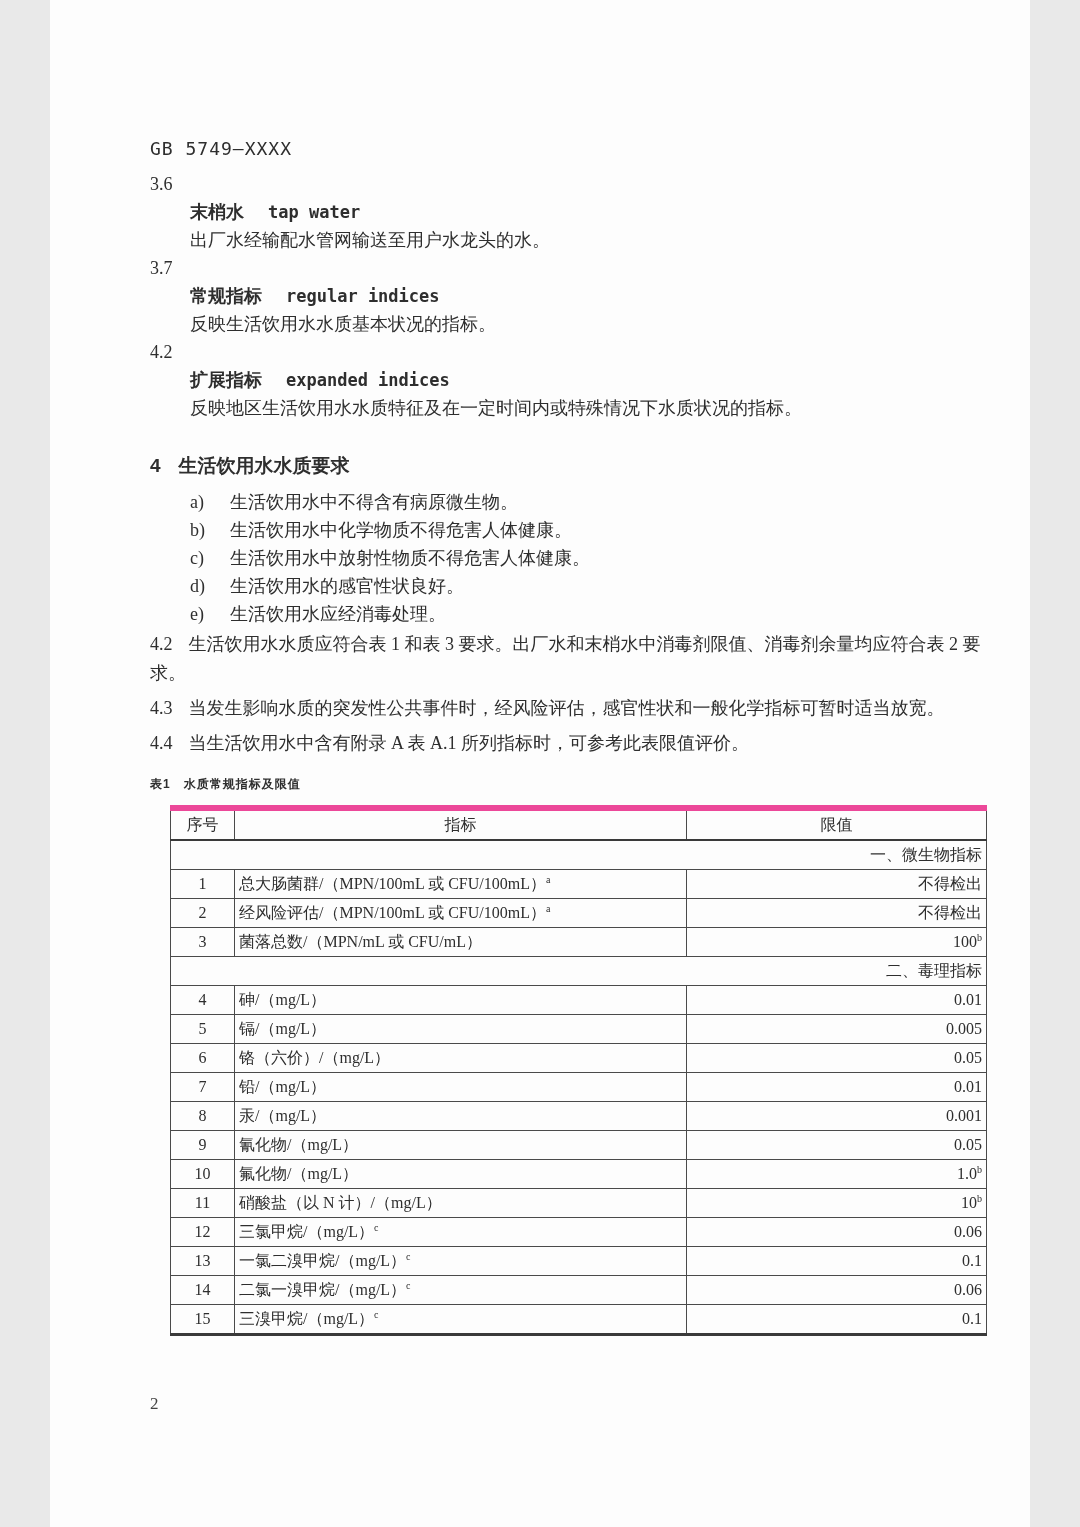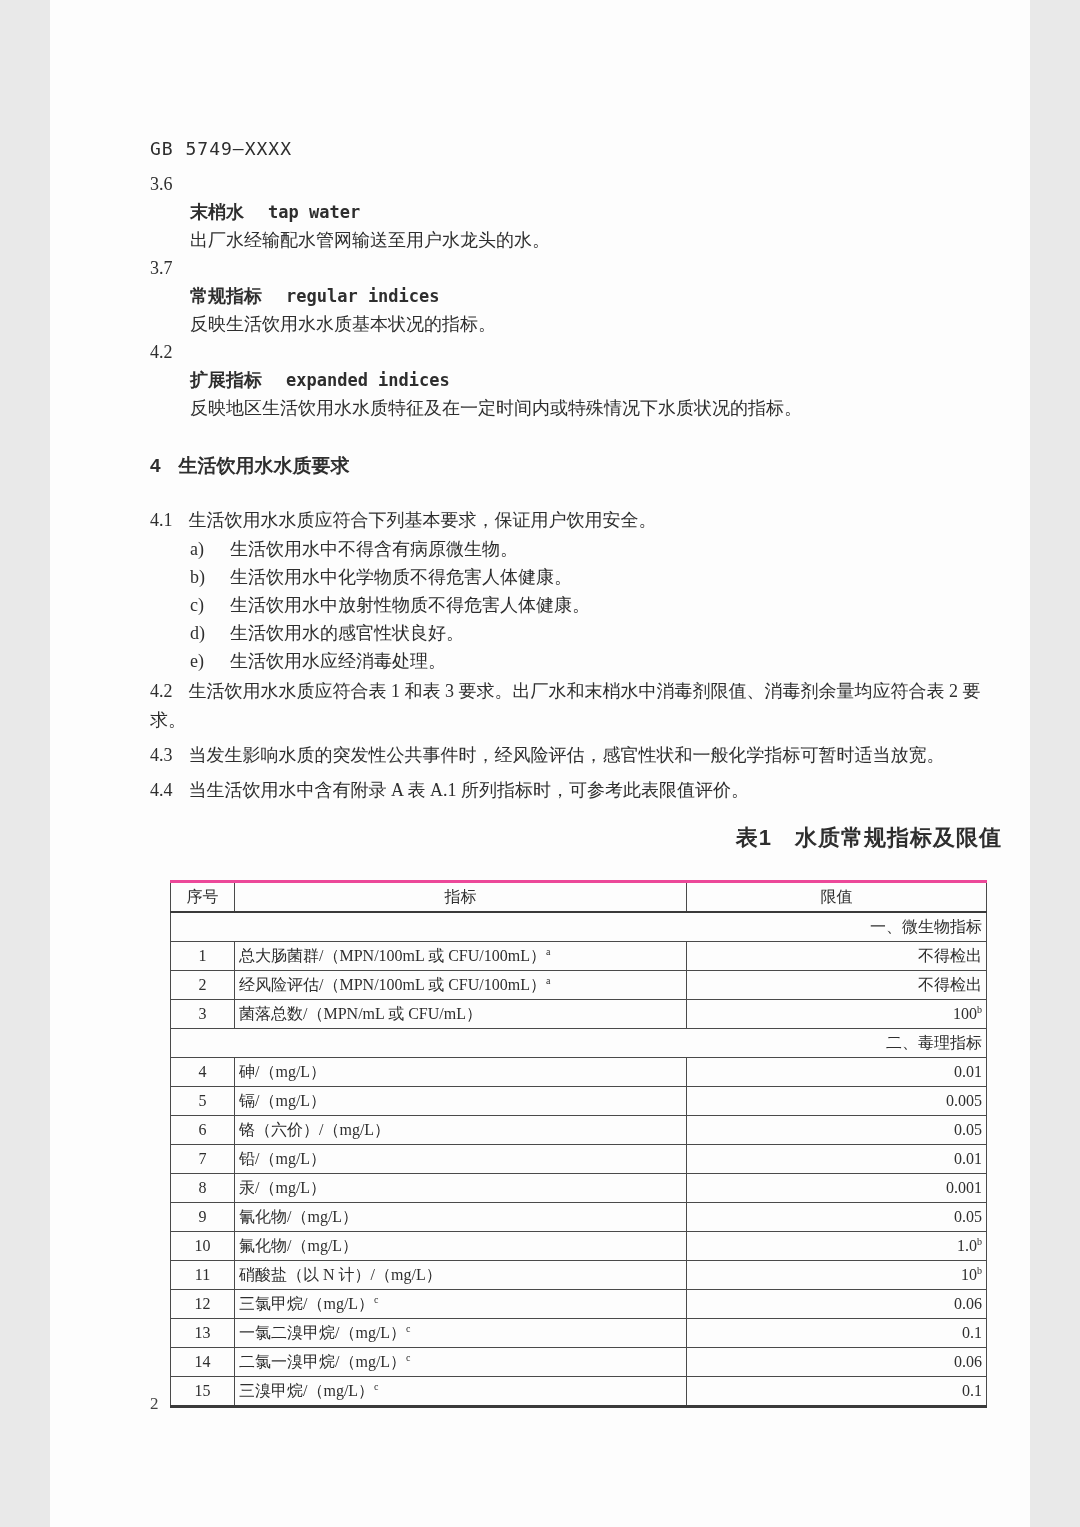--- a/index.html
+++ b/index.html
@@ -32,27 +32,27 @@
   }
   .sec-heading .h-num { margin-right:18px; }
   .clause { font-size:18px; line-height:29px; margin-top:6px; }
   .clause .c-num { margin-right:16px; }
   .c41 { margin-top:26px; }
   .list-item { display:flex; font-size:18px; line-height:28px; padding-left:40px; }
   .li-label { width:40px; flex:0 0 40px; }
   .c42 { margin-top:2px; }
   .table-title {
     font-family:"Liberation Sans","DejaVu Sans",sans-serif;
-    font-size:22px; font-weight:bold; text-align:right;
-    margin-top:18px; margin-bottom:27px; letter-spacing:1px;
+    font-size:12px; font-weight:bold; text-align:left;
+    margin-top:18px; margin-bottom:12px; letter-spacing:1px;
   }
   table.t1 {
     border-collapse:collapse; table-layout:fixed;
     width:816px; margin-left:20px;
-    border-top:3px solid #ec4899;
+    border-top:6px solid #ec4899;
     border-bottom:3px solid #3a3a3a;
   }
   table.t1 td {
     border:1px solid #4a4a4a;
     height:28px; font-size:16px;
     padding:0 4px; overflow:hidden; white-space:nowrap;
   }
   table.t1 tr.head td { border-bottom:2px solid #3a3a3a; text-align:center; }
   td.col-no { text-align:center; }
   td.col-ind { text-align:left; padding-left:10px; }
@@ -91,21 +91,20 @@
     <div>
       <p class="bodyline">4.2</p>
       <p class="term-line indent-1">
         <span>扩展指标</span><span class="term-en">expanded indices</span>
       </p>
       <p class="bodyline indent-1">反映地区生活饮用水水质特征及在一定时间内或特殊情况下水质状况的指标。</p>
     </div>
 
     <h2 class="sec-heading"><span class="h-num">4</span><span>生活饮用水水质要求</span></h2>
 
-    <p class="clause c41"><span class="c-num">4.1</span><span>生活饮用水水质应符合下列基本要求，保证用户饮用安全。</span></p>
 
     <div class="list-item">
       <span class="li-label">a)</span>
         <span>生活饮用水中不得含有病原微生物。</span>
     </div>
     <div class="list-item">
       <span class="li-label">b)</span>
         <span>生活饮用水中化学物质不得危害人体健康。</span>
     </div>
     <div class="list-item">

